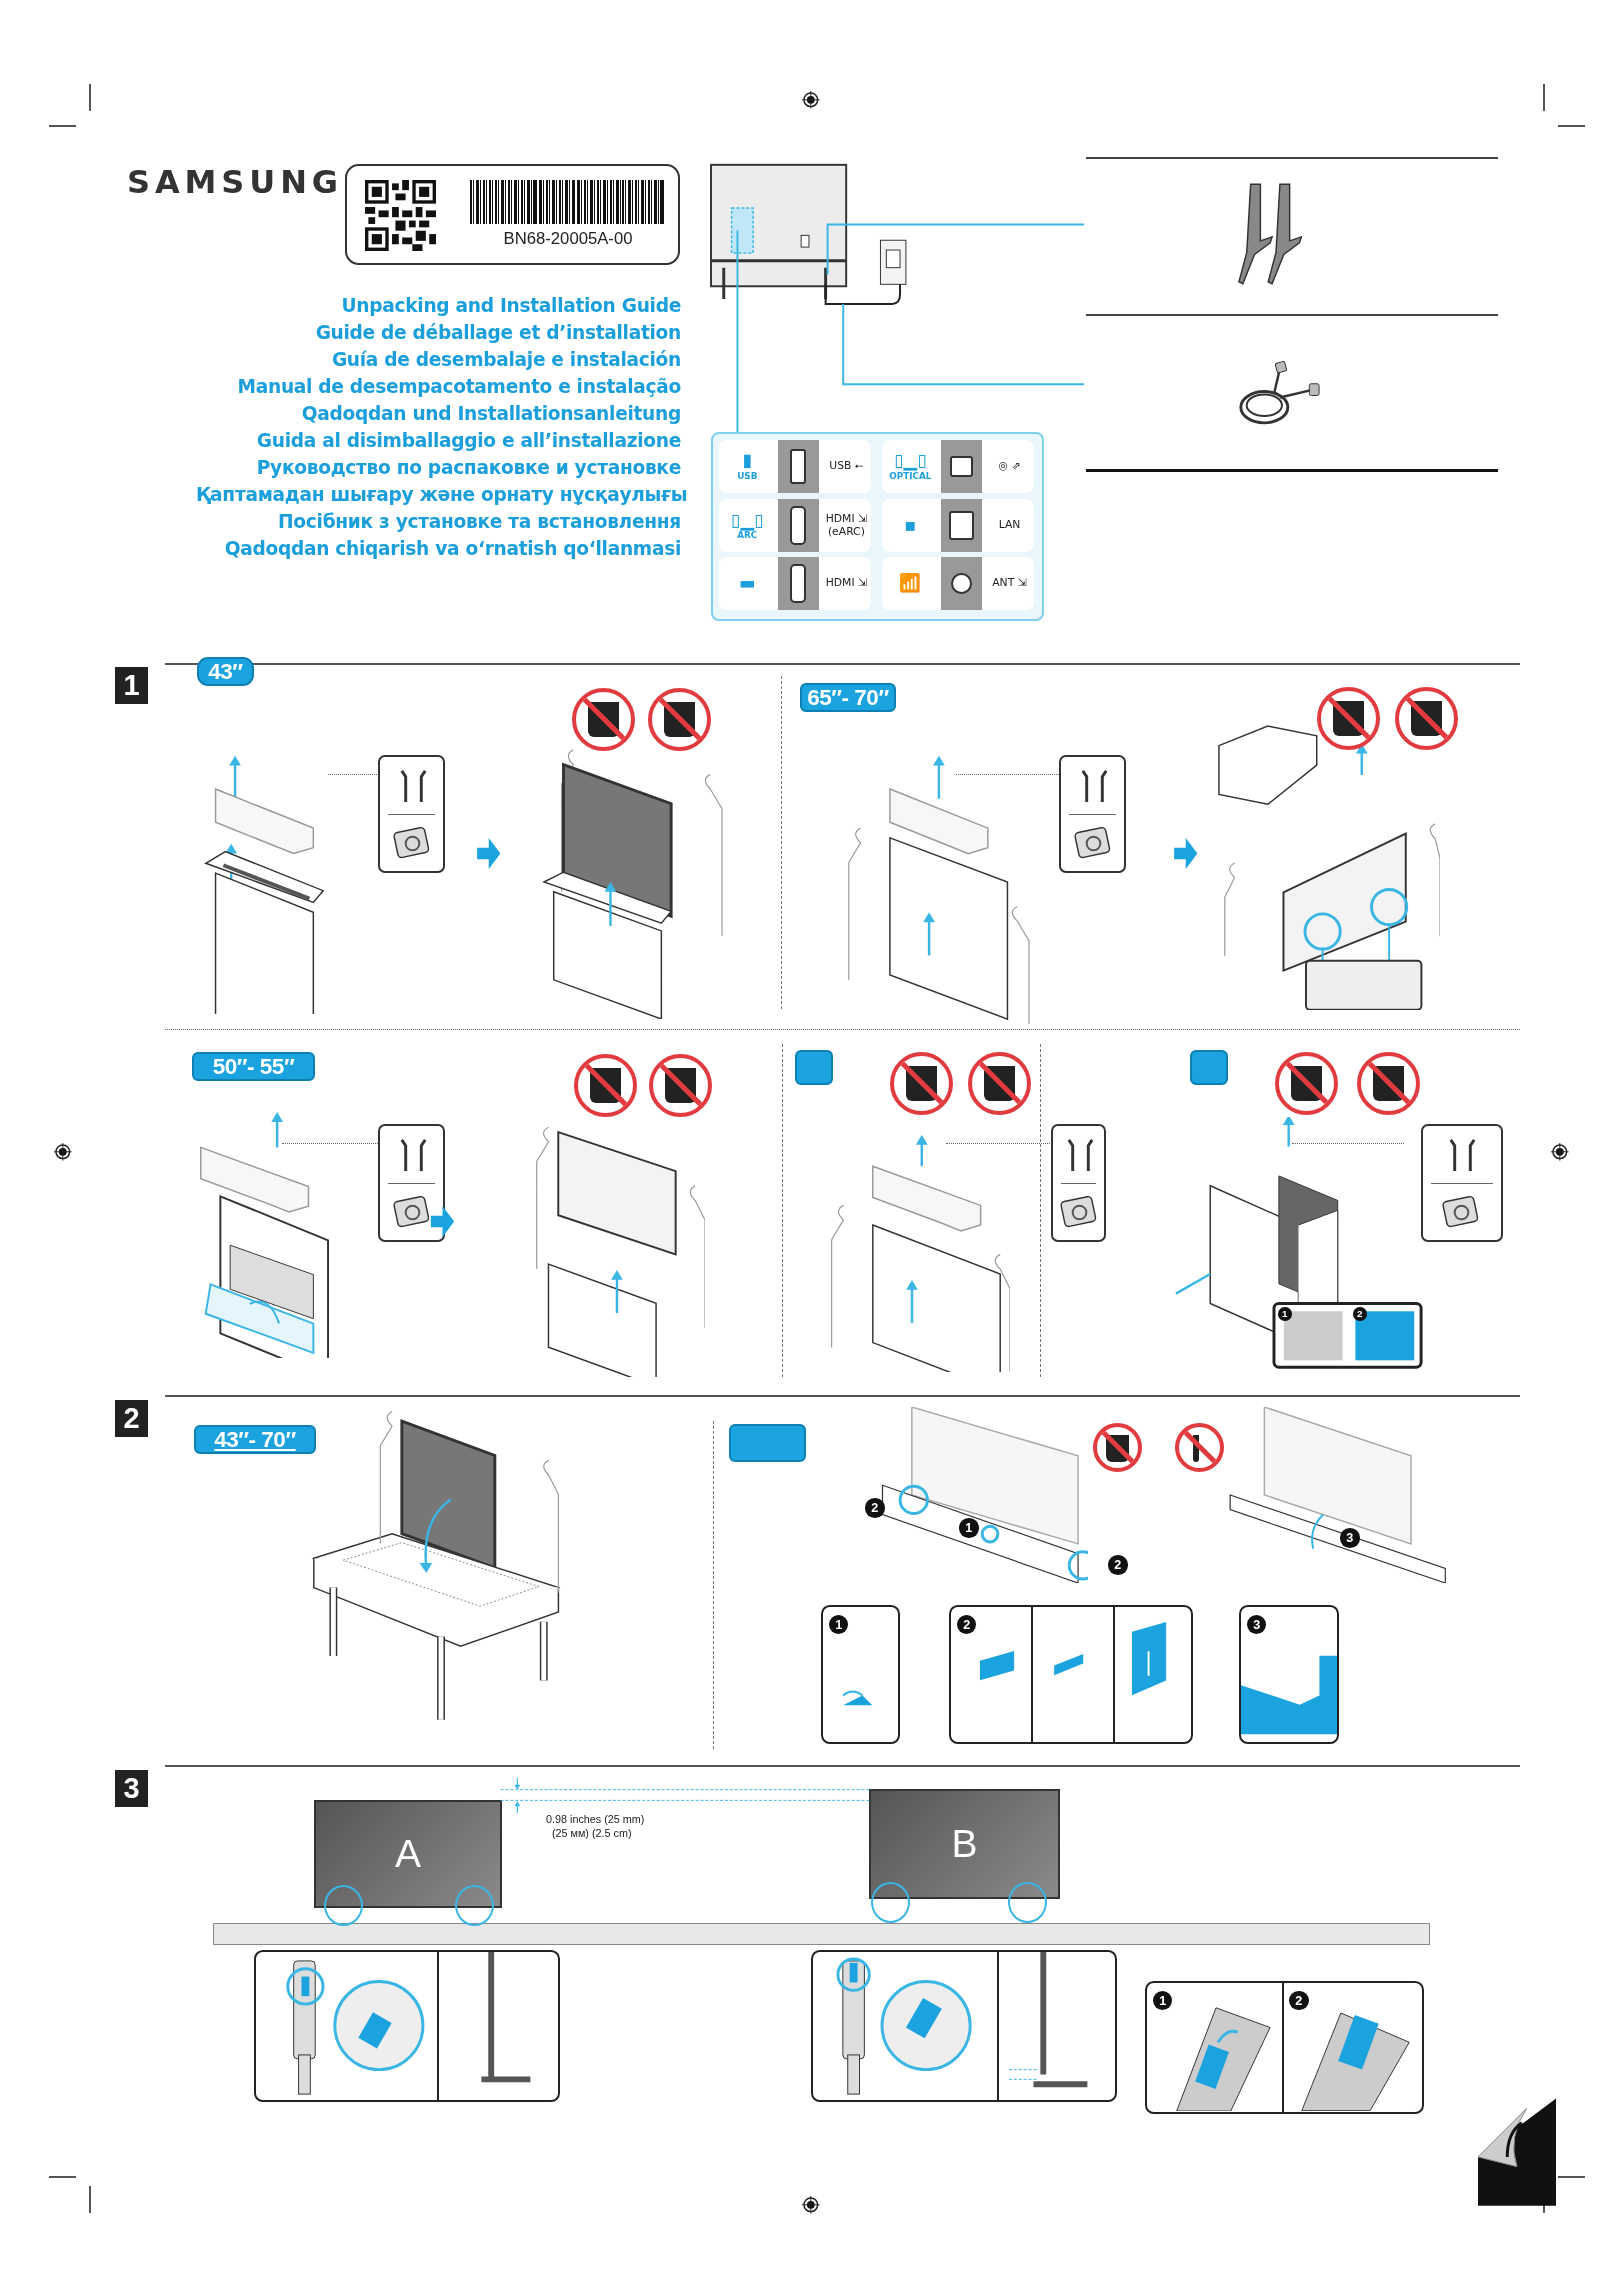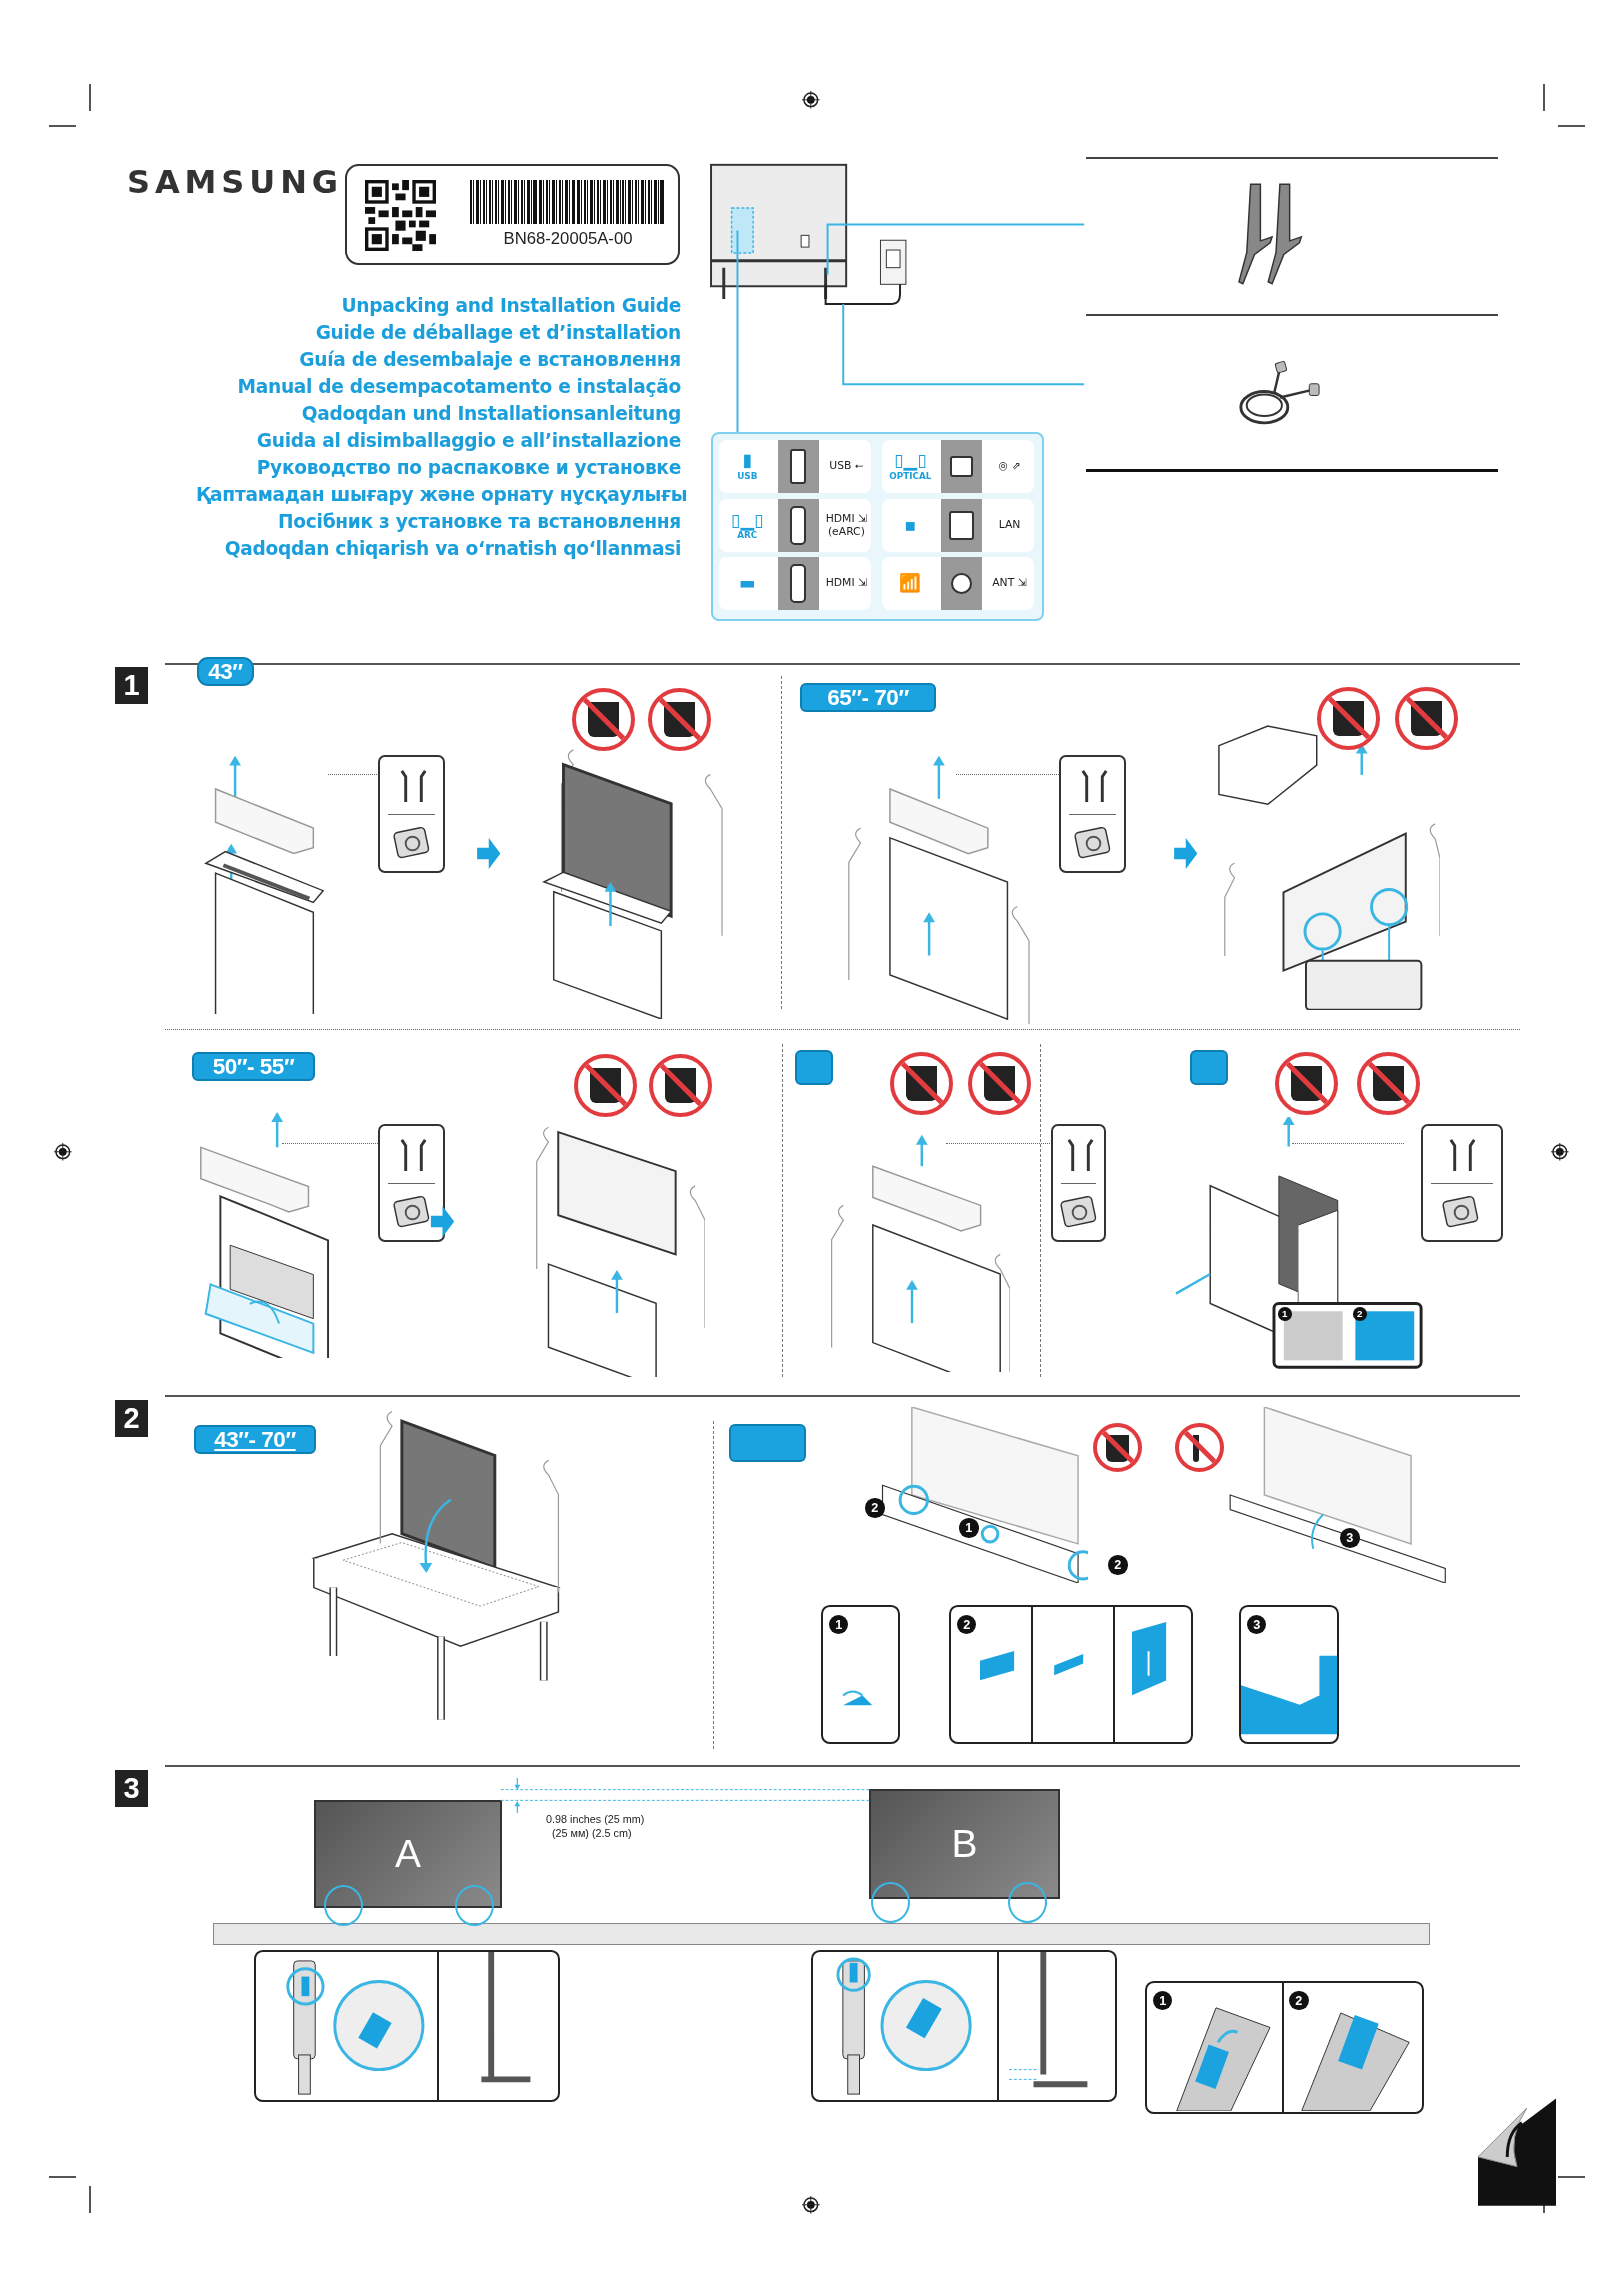--- a/index.html
+++ b/index.html
@@ -106,21 +106,21 @@
       <rect x="19" y="16" width="2" height="3" fill="#111"></rect>
       <rect x="14" y="19" width="3" height="2" fill="#111"></rect>
   </svg>
   <div class="barcode"></div>
   <div class="barcode-text">BN68-20005A-00</div>
 </div>
 
 <div class="abs titles">
   <div>Unpacking and Installation Guide</div>
   <div>Guide de déballage et d’installation</div>
-  <div>Guía de desembalaje e встановлення</div>
+  <div>Guía de desembalaje e instalación</div>
   <div>Manual de desempacotamento e instalação</div>
   <div>Qadoqdan und Installationsanleitung</div>
   <div>Guida al disimballaggio e all’installazione</div>
   <div>Руководство по распаковке и установке</div>
   <div>Қаптамадан шығару және орнату нұсқаулығы</div>
   <div>Посібник з установке та встановлення</div>
   <div>Qadoqdan chiqarish va o‘rnatish qo‘llanmasi</div>
 </div>
 
 <svg class="abs" style="left:706px;top:157px;" width="392" height="284" viewBox="0 0 400 290">
@@ -210,21 +210,21 @@
   <ellipse cx="30" cy="48" rx="18" ry="11" fill="none" stroke="#333" stroke-width="2"></ellipse>
   <path d="M40 36 L46 10 M46 40 L80 32" stroke="#333" stroke-width="2.5" fill="none"></path>
   <rect x="42" y="4" width="10" height="10" rx="2" fill="#bbb" stroke="#333" transform="rotate(-15 47 9)"></rect>
   <rect x="76" y="26" width="10" height="12" rx="2" fill="#bbb" stroke="#333"></rect>
 </svg>
 
 <div class="section-rule" style="top:663px;"></div>
 <div class="step-num" style="left:115px;top:667px;">1</div>
 
 <div class="size-tag" style="left:197px;top:657px;width:57px;border-radius:11px;">43″</div>
-<div class="size-tag" style="left:800px;top:683px;width:136px;">65″- 70″</div>
+<div class="size-tag" style="left:800px;top:683px;width:96px;">65″- 70″</div>
 <div class="vdash" style="left:781px;top:676px;height:333px;"></div>
 
 <svg class="abs" style="left:196px;top:740px;" width="176" height="274" viewBox="0 0 180 280">
   <path d="M40 20v40" stroke="#3ab6e4" stroke-width="2.5"></path>
     <path d="M34 26l6 -10l6 10z" fill="#3ab6e4"></path>
   <path d="M20 50 l100 40 v20 l-20 6 l-20 -8 l-60 -24 z" fill="#f7f7f7" stroke="#999" stroke-width="1.5"></path>
   <path d="M36 150v-40" stroke="#3ab6e4" stroke-width="2.5"></path>
     <path d="M30 116l6 -10l6 10z" fill="#3ab6e4"></path>
   <path d="M20 136 l100 40 v150 l-100 -40 z" fill="#fff" stroke="#333" stroke-width="1.5"></path>
   <path d="M10 126 l20 -12 l100 40 l-10 12z" fill="#fff" stroke="#333" stroke-width="1.5"></path>

